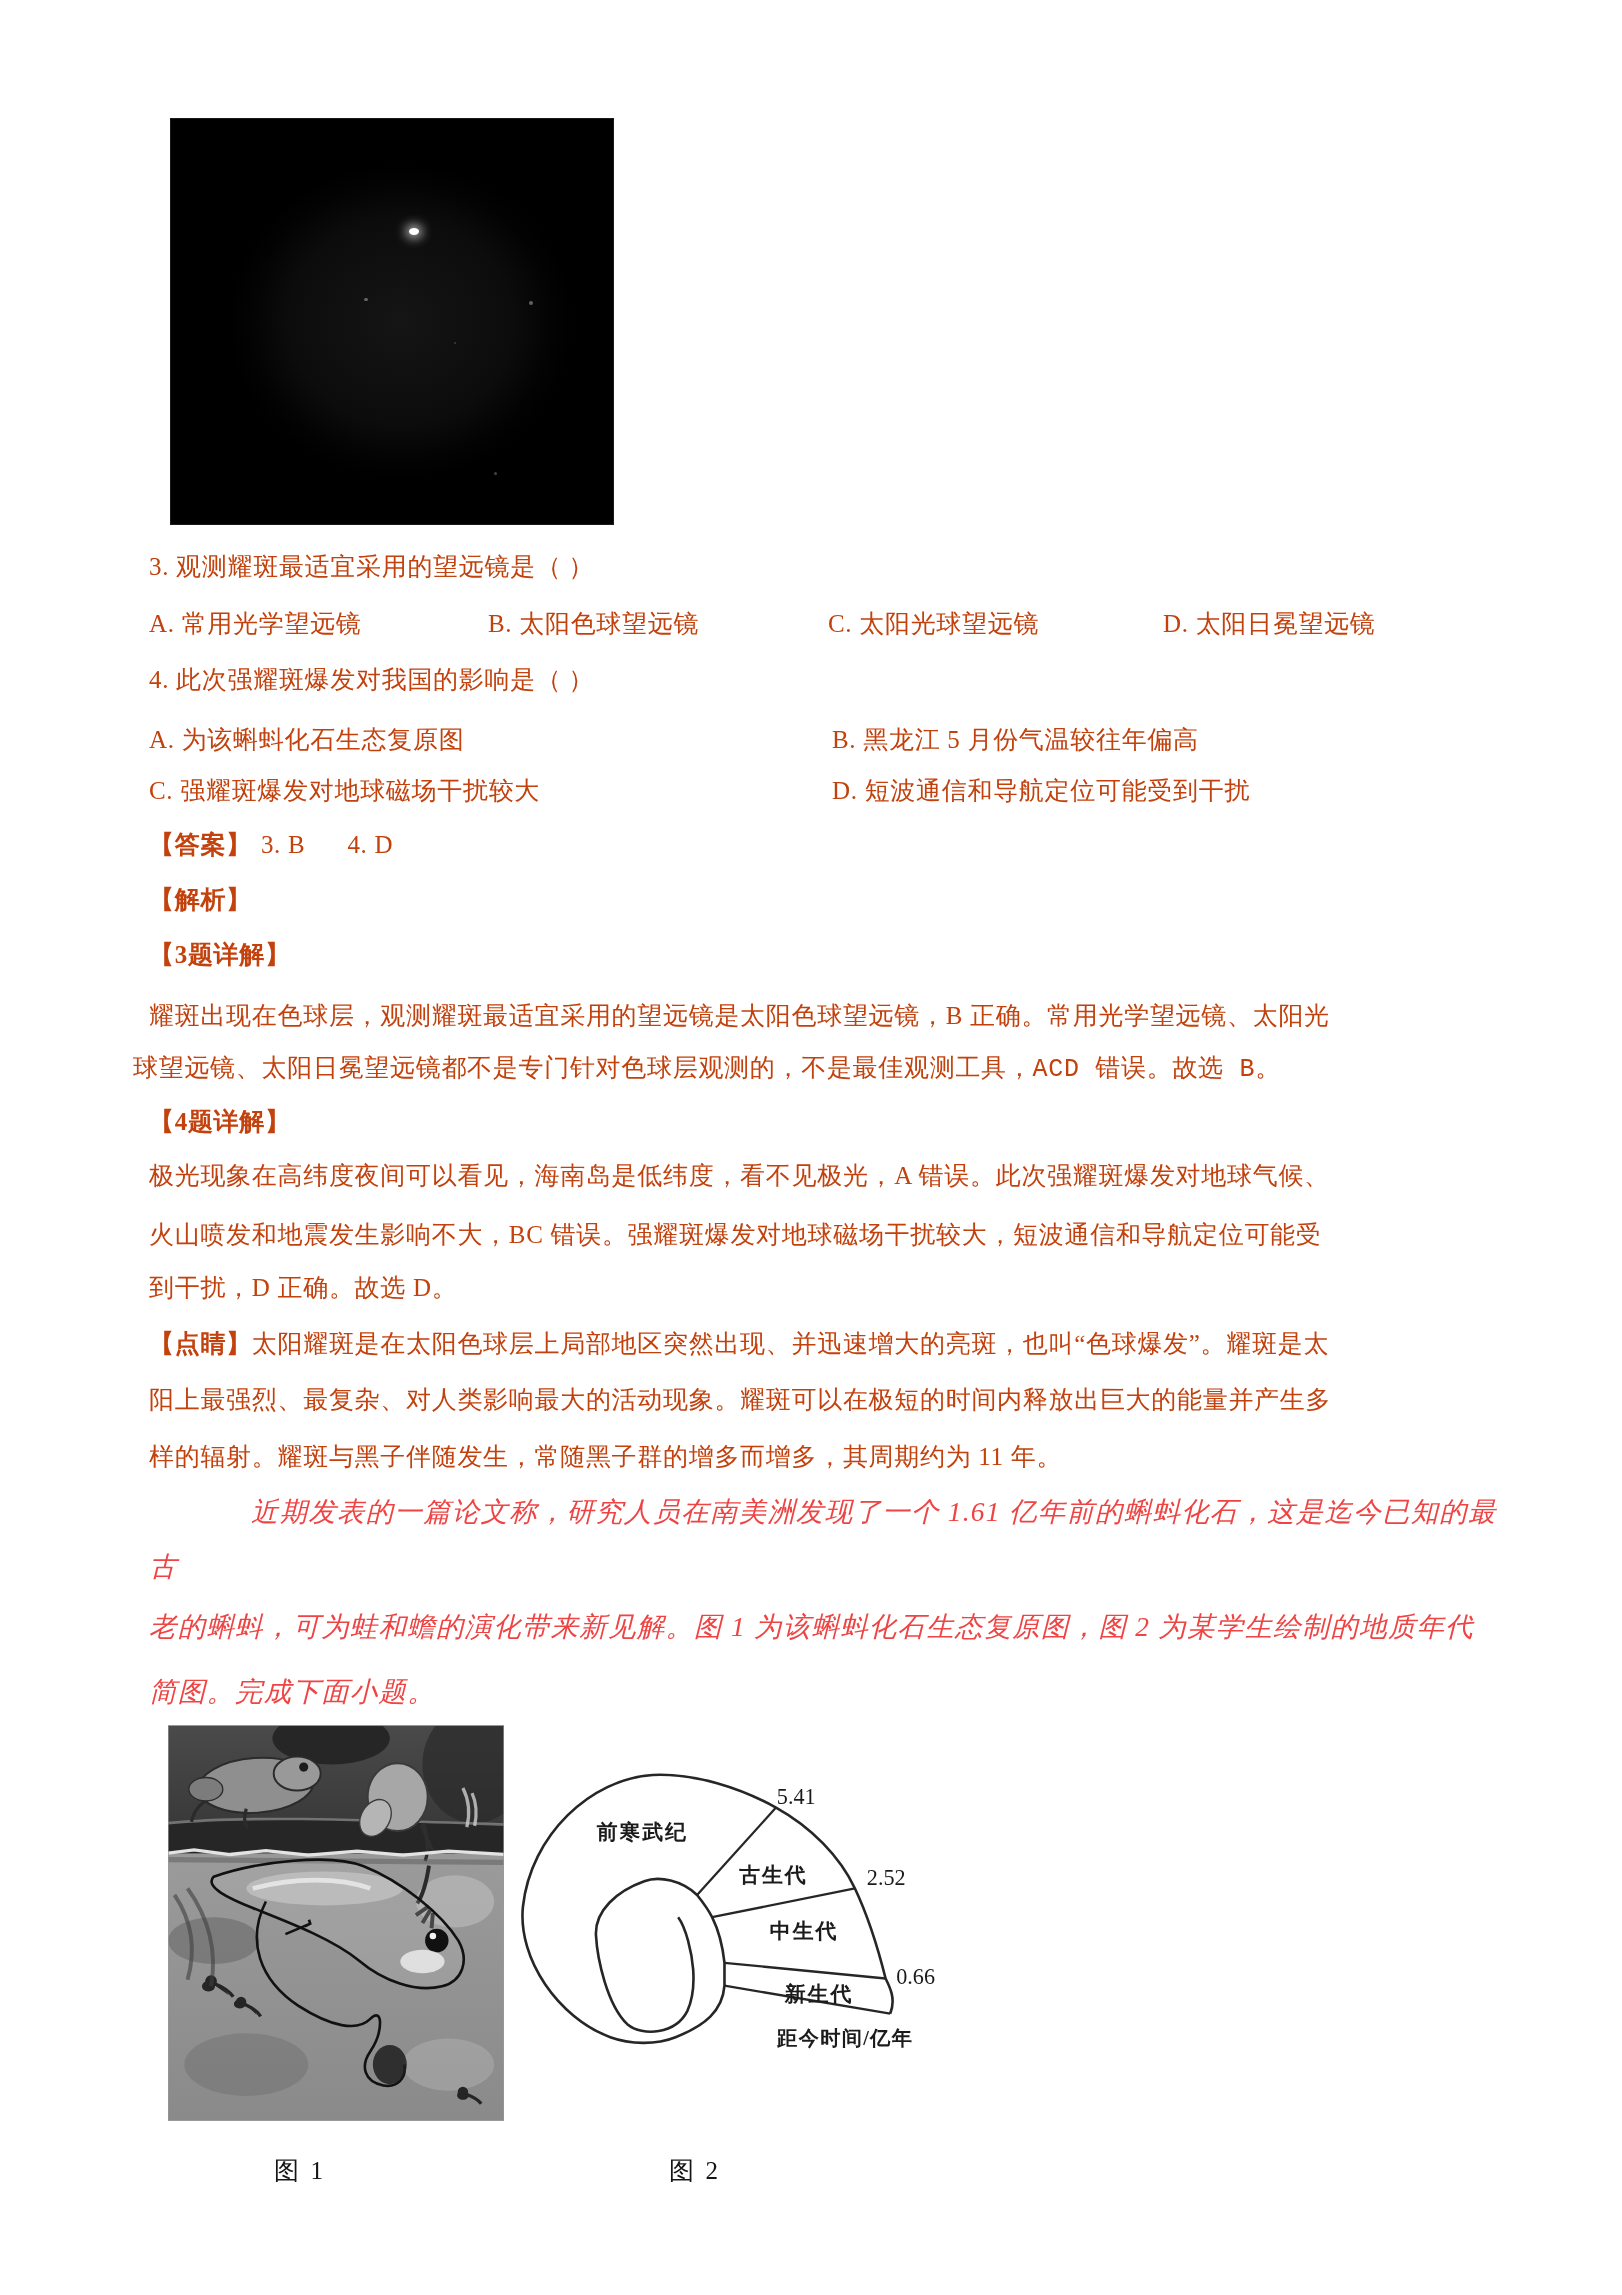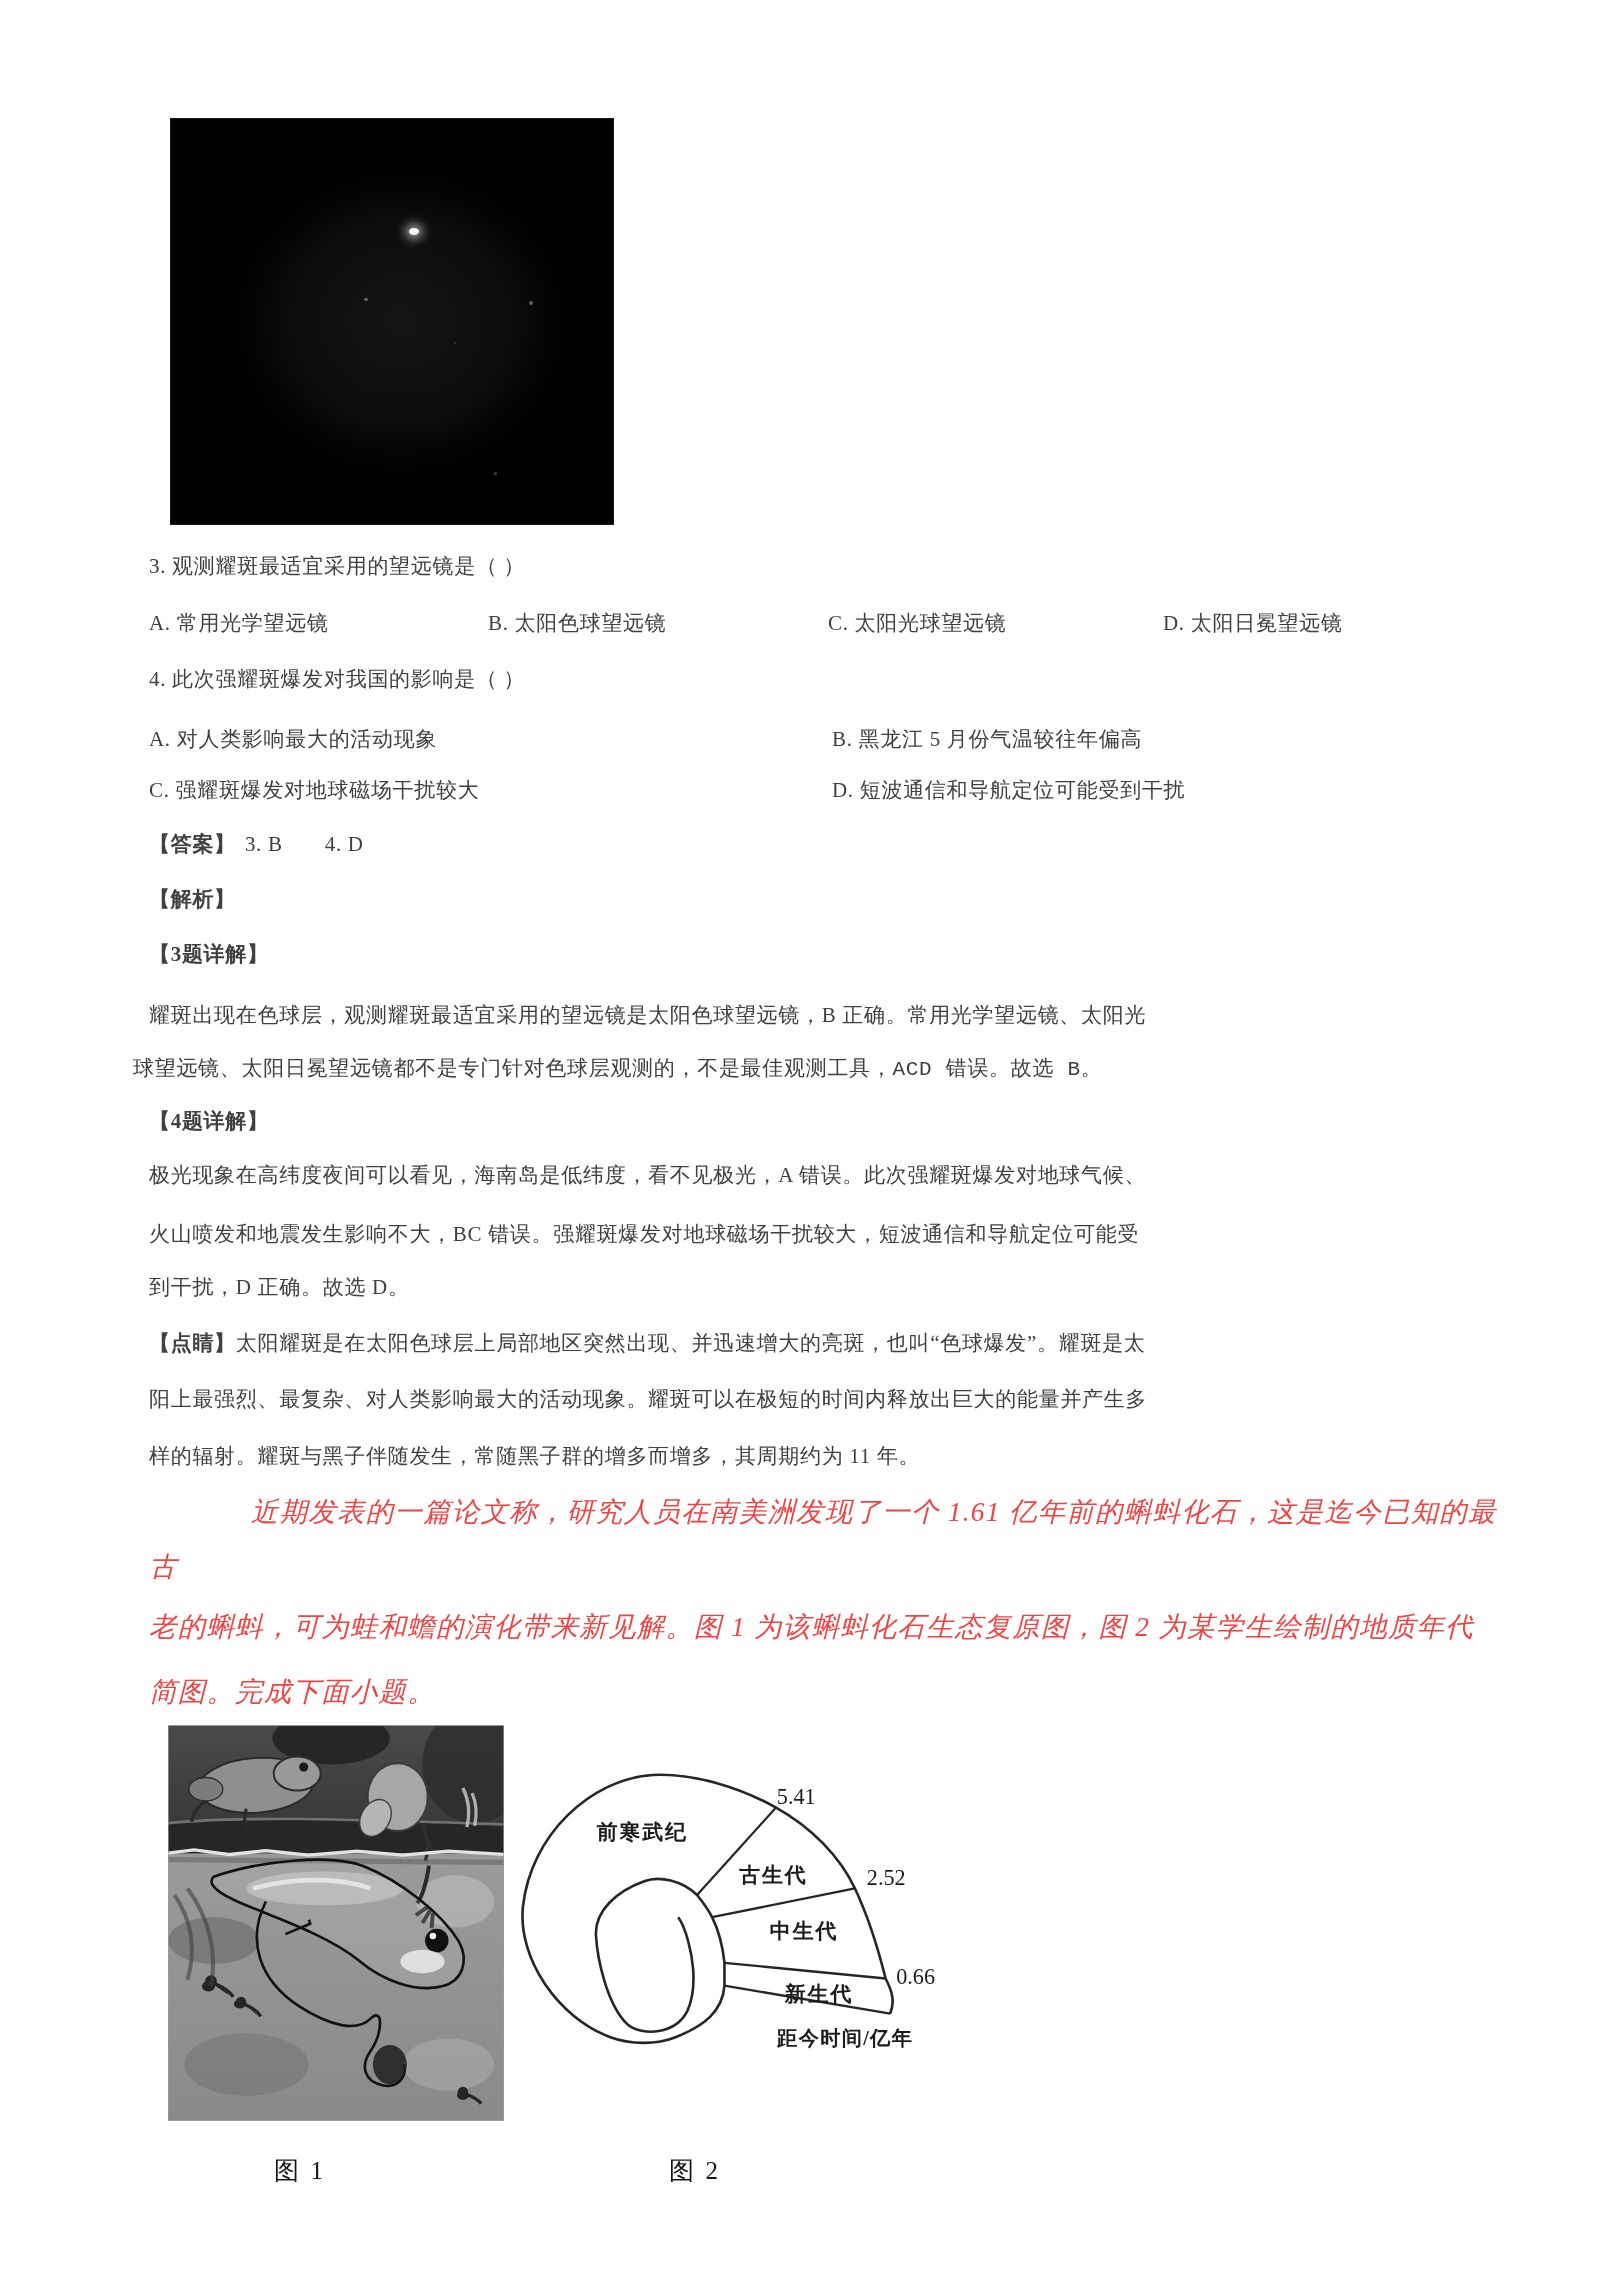--- a/index.html
+++ b/index.html
@@ -7,24 +7,24 @@
     position:relative;
     width:1622px;height:2295px;
     background:#ffffff;
     font-family:"Liberation Serif","DejaVu Serif",serif;
     color:#151515;
     overflow:hidden;
   }
   .t{
     position:absolute;
     white-space:nowrap;
-    font-size:21px;
+    font-size:25px;
     line-height:33px;
     letter-spacing:0.7px;
-    color:#404040;
+    color:#c2410c;
   }
   .b{font-weight:bold;}
   .kai{font-style:italic;font-size:27.4px;color:#ef4444;letter-spacing:1.3px;}
   .ans-part{margin-left:9.1px;}
   .ans-part2{margin-left:42px;}
   
   .sun-photo{
     position:absolute;left:170px;top:118px;width:442px;height:405px;
     background:#000;border:0.7px solid #1a1a1a;
   }
@@ -73,21 +73,21 @@
   </div>
   <div class="t" style="left:149px;top:607px;">A. 常用光学望远镜</div>
   <div class="t" style="left:488px;top:607px;">B. 太阳色球望远镜</div>
   <div class="t" style="left:828px;top:607px;text-align:center;">C. 太阳光球望远镜</div>
   <div class="t" style="left:1163px;top:607px;">D. 太阳日冕望远镜</div>
 
   <div class="t" style="left:149px;top:663px;">
     <span>4.</span>
     <span>此次强耀斑爆发对我国的影响是（  ）</span>
   </div>
-  <div class="t" style="left:149px;top:723px;">A. 对人类影响最大的活动现象</div>
+  <div class="t" style="left:149px;top:723px;">A. 为该蝌蚪化石生态复原图</div>
   <div class="t" style="left:832px;top:723px;">B. 黑龙江 5 月份气温较往年偏高</div>
   <div class="t" style="left:149px;top:774px;">C. 强耀斑爆发对地球磁场干扰较大</div>
   <div class="t" style="left:832px;top:774px;">D. 短波通信和导航定位可能受到干扰</div>
 
   <div class="t" style="left:149px;top:828px;">
     <span class="b">【答案】</span><span class="ans-part">3. B</span><span class="ans-part2">4. D</span>
   </div>
 
   <div class="t b" style="left:149px;top:883px;">【解析】</div>
 

